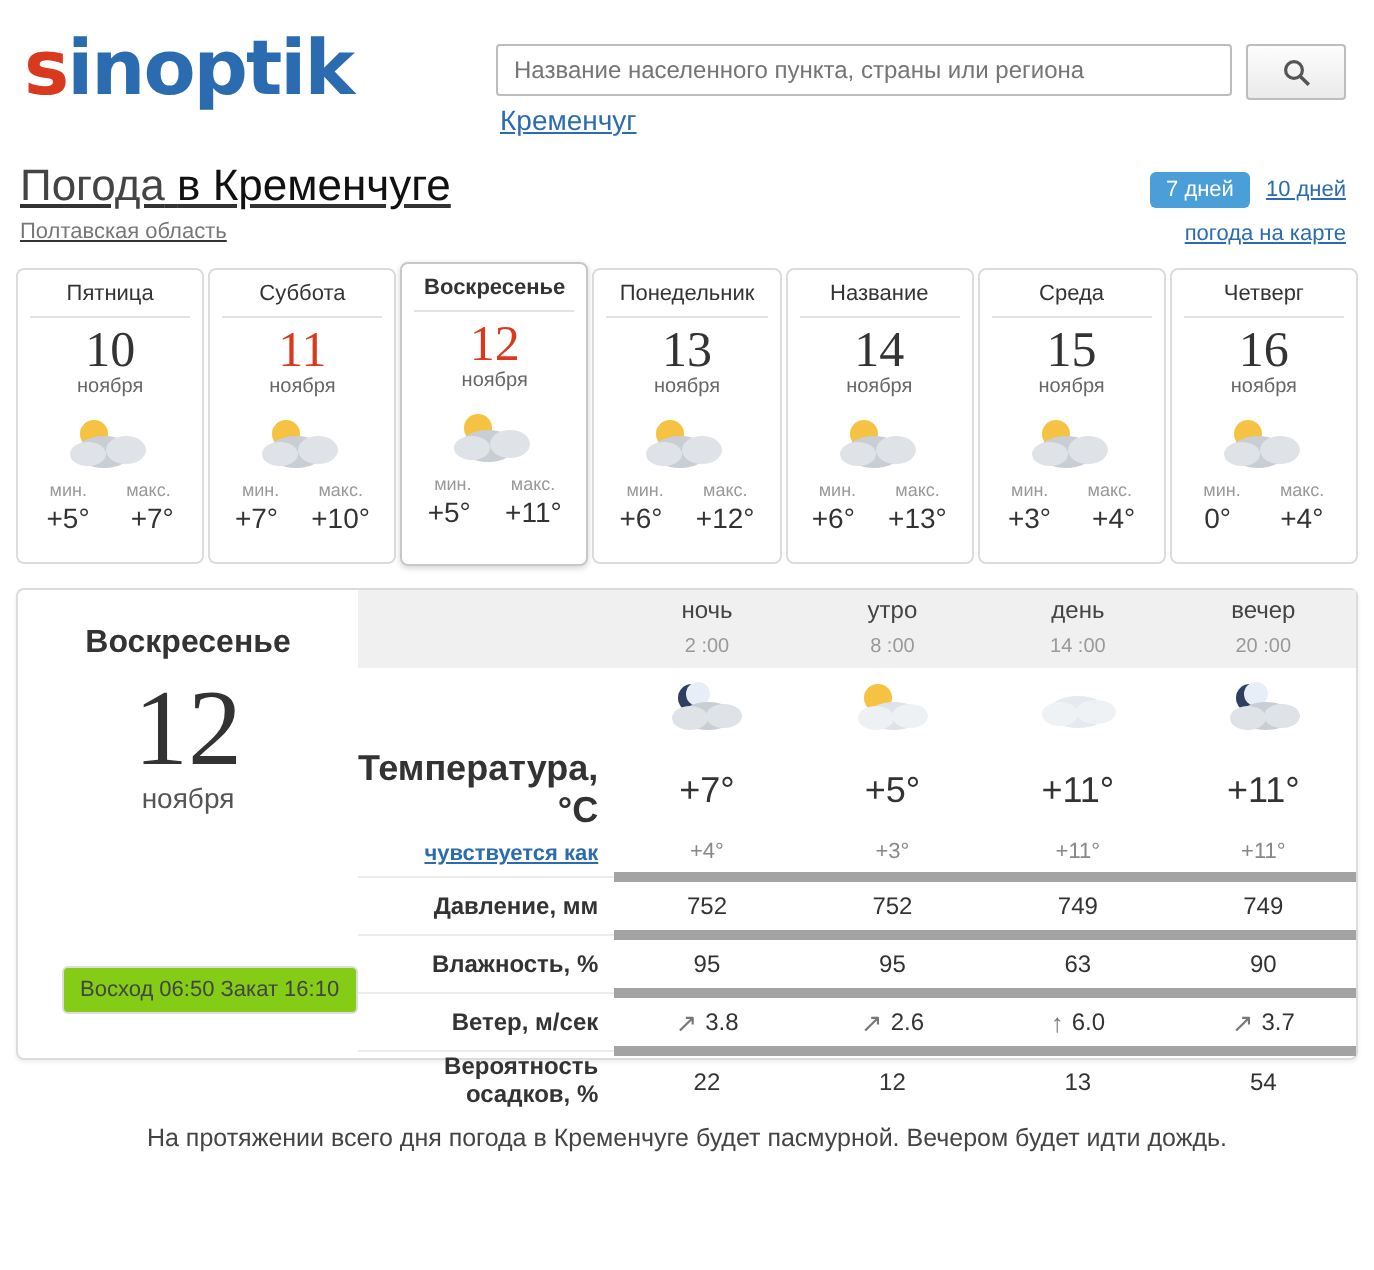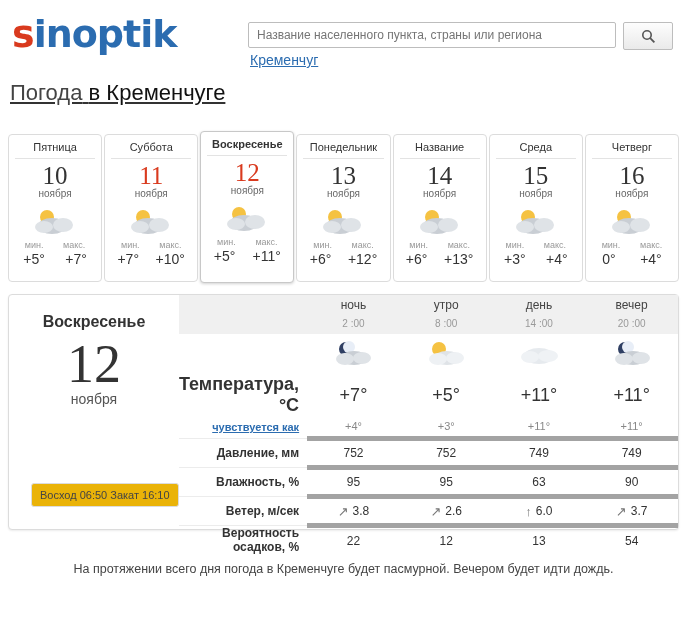--- a/index.html
+++ b/index.html
@@ -250,21 +250,21 @@
   }
   .sun-box {
     position: absolute;
     left: 22px;
     bottom: 22px;
     border: 1px solid #dcdcdc;
     border-radius: 3px;
     padding: 5px 8px;
     font-size: 11px;
     color: #444;
-    background: #eab308;
+    background: #84cc16;
     white-space: nowrap;
   }
 
   .detail-right {
     flex: 1;
     position: relative;
     padding-top: 0;
   }
   table.wtable {
     width: 100%;
@@ -365,20 +365,25 @@
       </div>
     </div>
     <div class="city-link">Кременчуг</div>
   </div>
 
   <div class="title-block">
     <h1 class="page-title">
       <span>Погода</span>
       <span class="city">в Кременчуге</span>
     </h1>
+    <div class="region">Полтавская область</div>
+    <div class="tabs">
+      <span class="tab-7">7 дней</span><span class="tab-10">10 дней</span>
+      <span class="map-link">погода на карте</span>
+    </div>
   </div>
 
   <div class="days">
 
     <div class="day">
       <div class="dow">Пятница</div>
       <div class="num">10</div>
       <div class="mon">ноября</div>
       <div class="icon">
         <svg width="50" height="32" viewBox="0 0 50 32">

